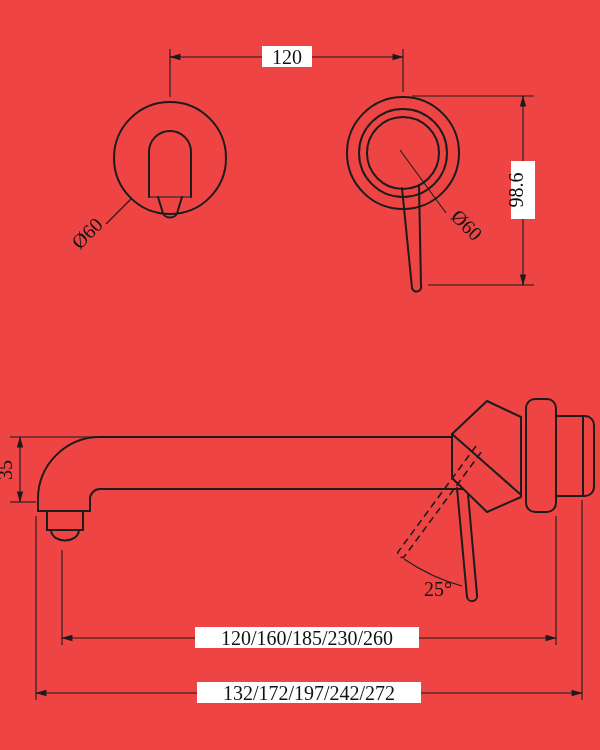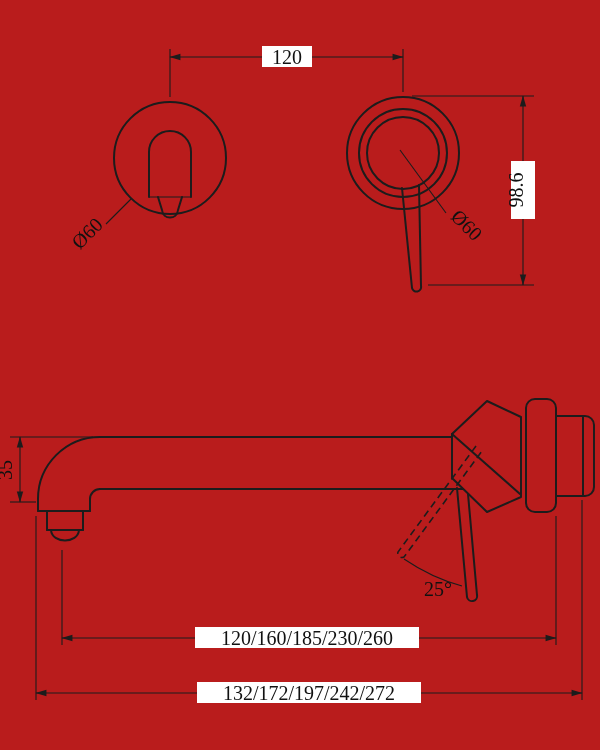--- a/index.html
+++ b/index.html
@@ -4,21 +4,21 @@
 <style>
   html, body {
     margin: 0;
     padding: 0;
     background: #ffffff;
   }
   .stage {
     position: relative;
     width: 600px;
     height: 750px;
-    background: #b91c1c;
+    background: #ef4444;
     font-family: "Liberation Serif", "DejaVu Serif", serif;
   }
   svg { display: block; }
   .obj  { fill: none; stroke: #1c1c1c; stroke-width: 2;   stroke-linecap: round; stroke-linejoin: round; }
   .thin { fill: none; stroke: #1c1c1c; stroke-width: 1.1; stroke-linecap: butt; }
   .dash { fill: none; stroke: #1c1c1c; stroke-width: 1.6; stroke-dasharray: 7 4.5; stroke-linecap: butt; }
   .mask { fill: #ffffff; stroke: none; }
   .dimtext {
     fill: #111111;
     font-family: "Liberation Serif", "DejaVu Serif", serif;

